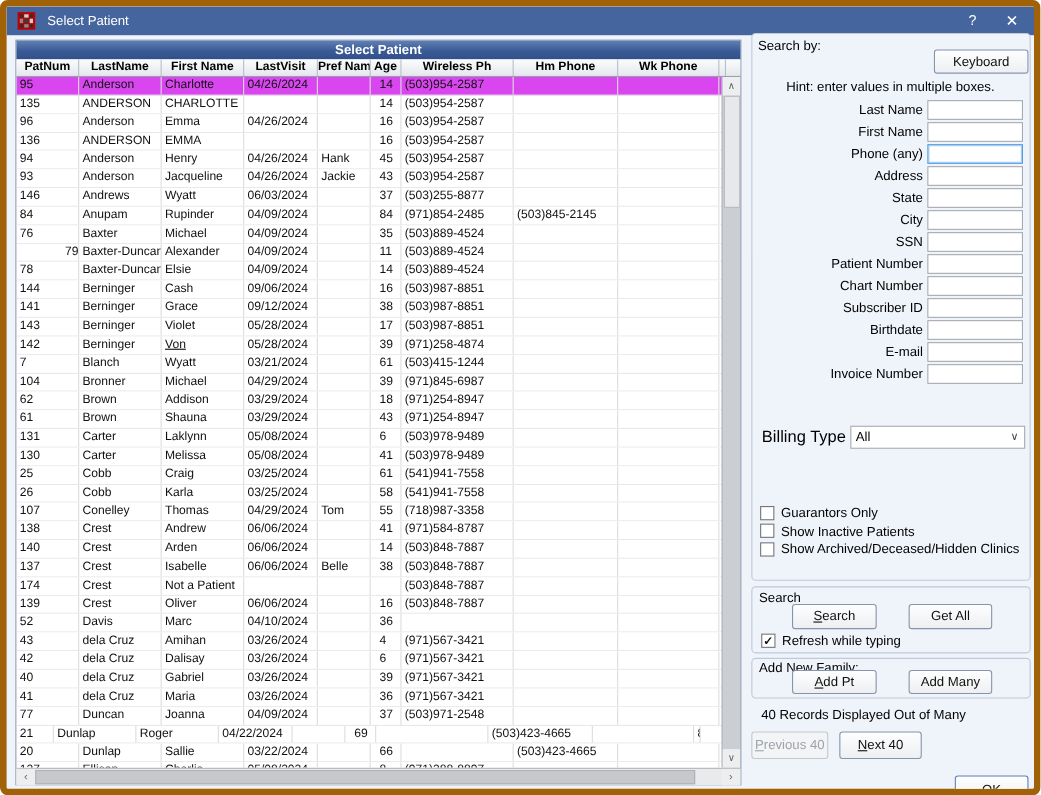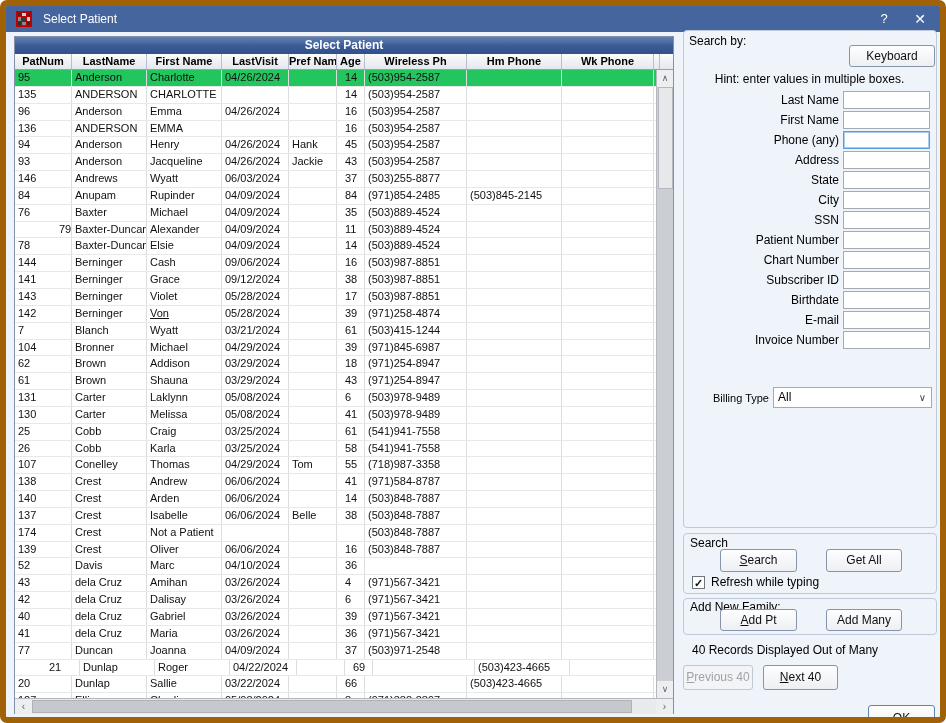--- a/index.html
+++ b/index.html
@@ -20,21 +20,21 @@
   .win-help { right:40px; } .win-close { right:4px; font-size:14px; }
   
   .grid { position:absolute; left:8px; top:30px; width:660px; height:678px; background:#fff; border:1px solid #8292ad; }
   .grid-title { height:17px; background:linear-gradient(180deg,#6080b4 0%,#3a5a96 55%,#31508b 100%); color:#fff; font-size:12px; font-weight:bold; text-align:center; line-height:17px; }
   .grid-header { height:16px; display:flex; background:linear-gradient(180deg,#fbfcfd,#e4e7ec); border-bottom:1px solid #98a0ad; }
   .grid-header .hcell { font-size:11px; font-weight:bold; color:#000; text-align:center; line-height:15px; border-right:1px solid #b9bfca; overflow:hidden; white-space:nowrap; flex:none; }
   .grid-header .hfill { flex:1; border-right:none; }
   .grid-viewport { position:relative; height:628px; overflow:hidden; }
   .rows { position:absolute; left:0; top:0; width:643px; height:100%; overflow:hidden; }
   .trow { display:flex; height:16.85px; border-bottom:1px solid #e7e8ea; background:#fff; }
-  .trow.selected { background:#22c55e; }
+  .trow.selected { background:#d946ef; }
   .tcell { flex:none; font-size:11px; color:#101010; line-height:15.5px; padding-left:3px; border-right:1px solid #dcdde0; overflow:hidden; white-space:nowrap; }
   .tcell.age { padding-left:8px; }
   
   .vscroll { position:absolute; right:0; top:0; width:17px; height:100%; background:#cbced3; border-left:1px solid #b4b7bd; }
   .vscroll .sbtn { position:absolute; left:0; width:100%; height:17px; background:#edeef0; color:#63666b; font-size:9px; text-align:center; line-height:17px; }
   .vscroll .up { top:0; } .vscroll .down { bottom:0; }
   .vscroll .thumb { position:absolute; left:1px; top:17px; width:15px; height:102px; background:#e6e8ea; border:1px solid #b4b7bd; }
   .hscroll { position:relative; height:16px; background:#e9eaec; border-top:1px solid #b4b7bd; }
   .hscroll .sbtn { position:absolute; top:0; width:17px; height:100%; background:#edeef0; color:#63666b; font-size:10px; text-align:center; line-height:15px; }
   .hscroll .left { left:0; } .hscroll .right { right:0; }
@@ -48,21 +48,21 @@
   .lbl-search-by { left:683px; top:28px; } .lbl-search { left:684px; top:530px; } .lbl-family { left:684px; top:594px; }
   .btn { position:absolute; background:linear-gradient(180deg,#fefefe,#edeff2); border:1px solid #8795ac; border-radius:3px; font-size:12px; color:#101010; text-align:center; font-family:"Liberation Sans",sans-serif; cursor:default; }
   .btn-keyboard { left:843px; top:39px; width:86px; height:22px; line-height:20px; }
   .hint { position:absolute; left:677px; top:66px; width:253px; text-align:center; font-size:12px; color:#000; }
   .fields { position:absolute; left:677px; top:84px; width:253px; }
   .field-row { display:flex; height:20px; align-items:center; }
   .field-row label { flex:none; width:160px; text-align:right; font-size:12px; padding-right:4px; color:#000; }
   .field-row input { flex:none; width:87px; height:18px; border:1px solid #a5aab2; background:#fff; font-size:12px; padding:0 3px; font-family:"Liberation Sans",sans-serif; }
   .field-row input.focused { border:1px solid #569de0; box-shadow:0 0 0 1px #a8cdf0 inset; }
   .billing-row { position:absolute; left:677px; top:381px; width:253px; display:flex; align-items:center; height:21px; }
-  .billing-row label { flex:none; width:90px; text-align:right; font-size:11px; padding-right:4px; }
+  .billing-row label { flex:none; width:90px; text-align:right; font-size:15px; padding-right:4px; }
   .billing-select { flex:none; width:159px; height:21px; background:#fff; border:1px solid #a5aab2; font-size:12px; line-height:19px; padding-left:4px; position:relative; }
   .billing-select .chev { position:absolute; right:5px; top:0; line-height:19px; font-size:10px; color:#444; }
   .chk-list { position:absolute; left:685px; top:452px; }
   .chk-row { display:flex; align-items:center; height:16.5px; }
   .chk-box { flex:none; width:13px; height:13px; background:#fff; border:1px solid #70757d; margin-right:6px; font-size:11px; line-height:12px; text-align:center; color:#111; font-weight:bold; }
   .chk-row span.lab { font-size:12px; color:#000; white-space:nowrap; }
   .btn-search { left:714px; top:543px; width:77px; height:23px; line-height:21px; }
   .btn-getall { left:820px; top:543px; width:76px; height:23px; line-height:21px; }
   .chk-refresh { position:absolute; left:686px; top:568px; }
   .btn-addpt { left:714px; top:603px; width:77px; height:22px; line-height:20px; }
@@ -526,21 +526,21 @@
             <div class="tcell" style="width: 75px;">Joanna</div>
             <div class="tcell" style="width: 67px;">04/09/2024</div>
             <div class="tcell" style="width: 48px;"></div>
             <div class="tcell age" style="width: 28px;">37</div>
             <div class="tcell" style="width: 102px;">(503)971-2548</div>
             <div class="tcell" style="width: 95px;"></div>
             <div class="tcell" style="width: 92px;"></div>
             <div class="tcell" style="width: 6px;">2</div>
           </div>
           <div class="trow">
-            <div class="tcell" style="width: 34px; margin-left: 31px;">21</div>
+            <div class="tcell" style="width: 34px;">21</div>
             <div class="tcell" style="width: 75px;">Dunlap</div>
             <div class="tcell" style="width: 75px;">Roger</div>
             <div class="tcell" style="width: 67px;">04/22/2024</div>
             <div class="tcell" style="width: 48px;"></div>
             <div class="tcell age" style="width: 28px;">69</div>
             <div class="tcell" style="width: 102px;"></div>
             <div class="tcell" style="width: 95px;">(503)423-4665</div>
             <div class="tcell" style="width: 92px;"></div>
             <div class="tcell" style="width: 6px;">8</div>
           </div>
@@ -642,20 +642,34 @@
     </div>
 
   <div class="billing-row">
     <label>Billing Type</label>
     <div class="billing-select">
       <span>All</span>
       <span class="chev">∨</span>
     </div>
   </div>
 
+  <div class="chk-list" id="chk-list">
+      <div class="chk-row">
+        <span class="chk-box"></span>
+        <span class="lab">Guarantors Only</span>
+      </div>
+      <div class="chk-row">
+        <span class="chk-box"></span>
+        <span class="lab">Show Inactive Patients</span>
+      </div>
+      <div class="chk-row">
+        <span class="chk-box"></span>
+        <span class="lab">Show Archived/Deceased/Hidden Clinics</span>
+      </div>
+    </div>
 
   <div class="groupbox gb-search"></div>
   <div class="gb-label lbl-search">Search</div>
   <div class="btn btn-search"><u>S</u>earch</div>
   <div class="btn btn-getall">Get All</div>
   <div class="chk-row chk-refresh">
     <span class="chk-box" id="refresh-box">✓</span>
     <span class="lab">Refresh while typing</span>
   </div>
 

